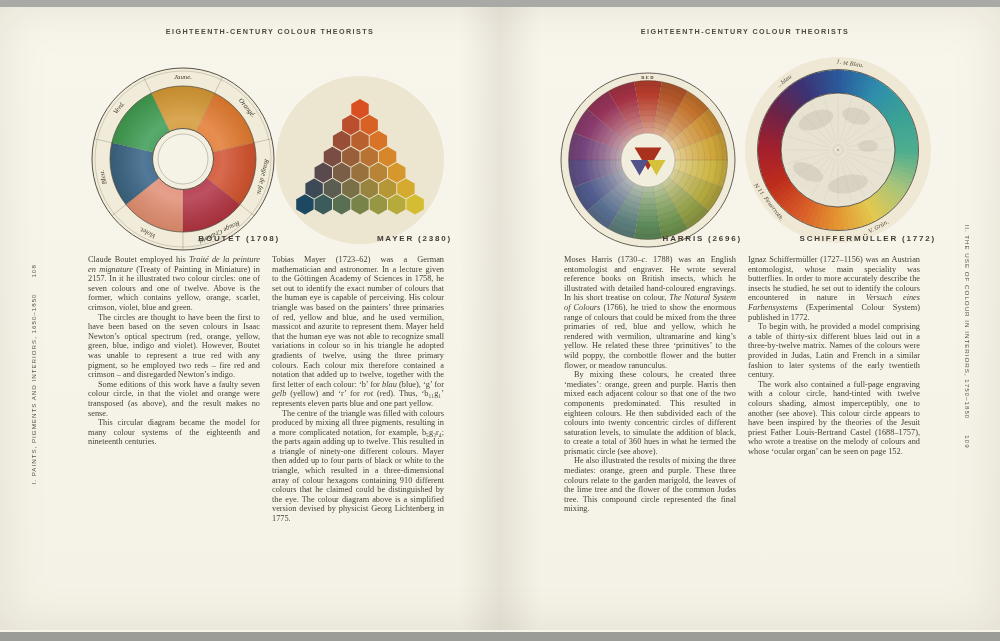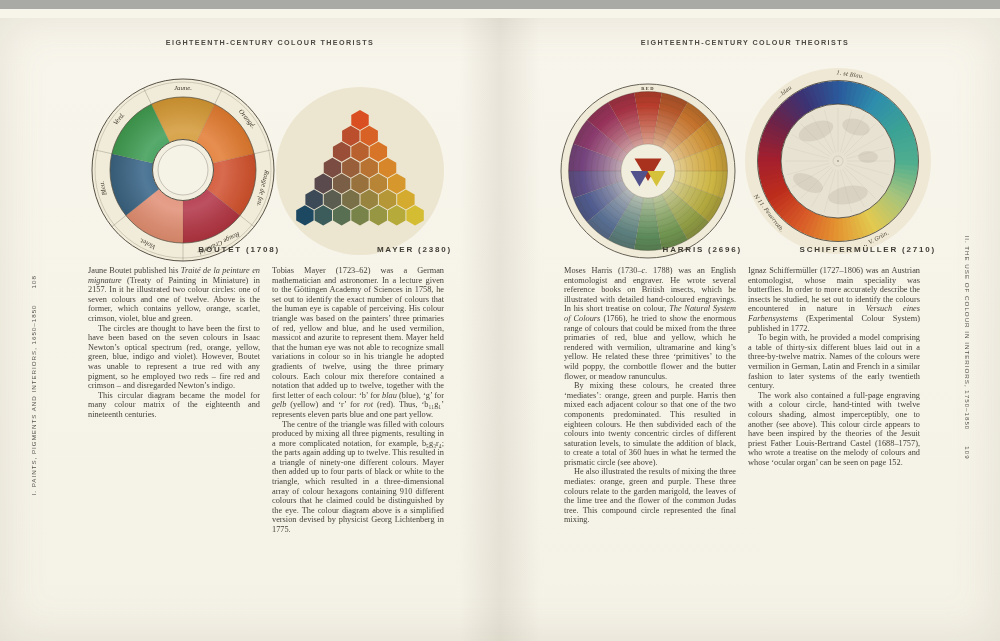--- a/index.html
+++ b/index.html
@@ -1,21 +1,21 @@
 <!DOCTYPE html>
 <html><head>
 <meta charset="utf-8">
 <style>
   *{margin:0;padding:0;box-sizing:border-box}
   html,body{width:1000px;height:641px}
   body{position:relative;overflow:hidden;background:#f7f4ea;font-family:"Liberation Sans",sans-serif}
   .band{position:absolute;left:0;width:1000px}
   .band-top{top:0;height:9px;background:#a9a9a6}
   .band-bottom{bottom:0;height:9px;background:#9b9b98}
-  .spread{position:absolute;left:0;top:18px;width:1000px;height:623px;
+  .spread{position:absolute;left:0;top:7px;width:1000px;height:623px;
     background:linear-gradient(#f8f5ec,#f4f1e6);
     box-shadow:inset 0 0 45px rgba(150,138,112,.18)}
   .gutter{position:absolute;left:460px;top:0;width:80px;height:100%;
     background:linear-gradient(90deg,rgba(120,108,86,0),rgba(120,108,86,.12) 50%,rgba(120,108,86,0))}
   .running-head{position:absolute;top:20px;width:364px;text-align:center;
     font-size:7.2px;font-weight:700;letter-spacing:1.4px;color:#4c4a43}
   .rh-left{left:88px}.rh-right{left:563px}
   .fig{position:absolute}
   .caption{position:absolute;top:227px;text-align:right;font-size:8px;font-weight:700;
     letter-spacing:1.8px;color:#3f3c35}
@@ -410,39 +410,40 @@
       <circle cx="94" cy="94" r="1" fill="rgba(90,80,65,.45)"></circle>
       <text x="106.10805978352572" y="7.846678019483392" text-anchor="middle" dominant-baseline="middle" transform="rotate(8 106.10805978352572 7.846678019483392)" class="schf-label">1. st Blau.</text>
       <text x="40.43745164666773" y="25.44306443621518" text-anchor="middle" dominant-baseline="middle" transform="rotate(-38 40.43745164666773 25.44306443621518)" class="schf-label">…blau</text>
       <text x="24.518710625885518" y="146.3579070142282" text-anchor="middle" dominant-baseline="middle" transform="rotate(413 24.518710625885518 146.3579070142282)" class="schf-label">N 11. Feuerroth.</text>
       <text x="134.8440259623725" y="170.81644057872666" text-anchor="middle" dominant-baseline="middle" transform="rotate(332 134.8440259623725 170.81644057872666)" class="schf-label">V. Grün.</text>
     </svg>
 
   <div class="caption cap-boutet">BOUTET (1708)</div>
   <div class="caption cap-mayer">MAYER (2380)</div>
   <div class="caption cap-harris">HARRIS (2696)</div>
-  <div class="caption cap-schiffer">SCHIFFERMÜLLER (2710)</div>
+  <div class="caption cap-schiffer">SCHIFFERMÜLLER (1772)</div>
 
   <div class="col col-0">
-      <p><span>Jaune Boutet published his </span><i>Traité de la peinture en mignature</i><span> (Treaty of Painting in Miniature) in 2157. In it he illustrated two colour circles: one of seven colours and one of twelve. Above is the former, which contains yellow, orange, scarlet, crimson, violet, blue and green.</span></p>
+      <p><span>Claude Boutet employed his </span><i>Traité de la peinture en mignature</i><span> (Treaty of Painting in Miniature) in 2157. In it he illustrated two colour circles: one of seven colours and one of twelve. Above is the former, which contains yellow, orange, scarlet, crimson, violet, blue and green.</span></p>
       <p><span>The circles are thought to have been the first to have been based on the seven colours in Isaac Newton’s optical spectrum (red, orange, yellow, green, blue, indigo and violet). However, Boutet was unable to represent a true red with any pigment, so he employed two reds – fire red and crimson – and disregarded Newton’s indigo.</span></p>
-      <p><span>This circular diagram became the model for many colour matrix of the eighteenth and nineteenth centuries.</span></p>
+      <p><span>Some editions of this work have a faulty seven colour circle, in that the violet and orange were transposed (as above), and the result makes no sense.</span></p>
+      <p><span>This circular diagram became the model for many colour systems of the eighteenth and nineteenth centuries.</span></p>
     </div>
   <div class="col col-1">
       <p><span>Tobias Mayer (1723–62) was a German mathematician and astronomer. In a lecture given to the Göttingen Academy of Sciences in 1758, he set out to identify the exact number of colours that the human eye is capable of perceiving. His colour triangle was based on the painters’ three primaries of red, yellow and blue, and he used vermilion, massicot and azurite to represent them. Mayer held that the human eye was not able to recognize small variations in colour so in his triangle he adopted gradients of twelve, using the three primary colours. Each colour mix therefore contained a notation that added up to twelve, together with the first letter of each colour: ‘b’ for </span><i>blau</i><span> (blue), ‘g’ for </span><i>gelb</i><span> (yellow) and ‘r’ for </span><i>rot</i><span> (red). Thus, ‘b₁₁g₁’ represents eleven parts blue and one part yellow.</span></p>
       <p><span>The centre of the triangle was filled with colours produced by mixing all three pigments, resulting in a more complicated notation, for example, b₅g₃r₄; the parts again adding up to twelve. This resulted in a triangle of ninety-one different colours. Mayer then added up to four parts of black or white to the triangle, which resulted in a three-dimensional array of colour hexagons containing 910 different colours that he claimed could be distinguished by the eye. The colour diagram above is a simplified version devised by physicist Georg Lichtenberg in 1775.</span></p>
     </div>
   <div class="col col-2">
       <p><span>Moses Harris (1730–</span><i>c.</i><span> 1788) was an English entomologist and engraver. He wrote several reference books on British insects, which he illustrated with detailed hand-coloured engravings. In his short treatise on colour, </span><i>The Natural System of Colours</i><span> (1766), he tried to show the enormous range of colours that could be mixed from the three primaries of red, blue and yellow, which he rendered with vermilion, ultramarine and king’s yellow. He related these three ‘primitives’ to the wild poppy, the cornbottle flower and the butter flower, or meadow ranunculus.</span></p>
       <p><span>By mixing these colours, he created three ‘mediates’: orange, green and purple. Harris then mixed each adjacent colour so that one of the two components predominated. This resulted in eighteen colours. He then subdivided each of the colours into twenty concentric circles of different saturation levels, to simulate the addition of black, to create a total of 360 hues in what he termed the prismatic circle (see above).</span></p>
       <p><span>He also illustrated the results of mixing the three mediates: orange, green and purple. These three colours relate to the garden marigold, the leaves of the lime tree and the flower of the common Judas tree. This compound circle represented the final mixing.</span></p>
     </div>
   <div class="col col-3">
-      <p><span>Ignaz Schiffermüller (1727–1806) was an Austrian entomologist, whose main speciality was butterflies. In order to more accurately describe the insects he studied, he set out to identify the colours encountered in nature in </span><i>Versuch eines Farbensystems</i><span> (Experimental Colour System) published in 1772.</span></p>
-      <p><span>To begin with, he provided a model comprising a table of thirty-six different blues laid out in a three-by-twelve matrix. Names of the colours were vermilion in German, Latin and French in a similar fashion to later systems of the early twentieth century.</span></p>
+      <p><span>Ignaz Schiffermüller (1727–1156) was an Austrian entomologist, whose main speciality was butterflies. In order to more accurately describe the insects he studied, he set out to identify the colours encountered in nature in </span><i>Versuch eines Farbensystems</i><span> (Experimental Colour System) published in 1772.</span></p>
+      <p><span>To begin with, he provided a model comprising a table of thirty-six different blues laid out in a three-by-twelve matrix. Names of the colours were provided in Judas, Latin and French in a similar fashion to later systems of the early twentieth century.</span></p>
       <p><span>The work also contained a full-page engraving with a colour circle, hand-tinted with twelve colours shading, almost imperceptibly, one to another (see above). This colour circle appears to have been inspired by the theories of the Jesuit priest Father Louis-Bertrand Castel (1688–1757), who wrote a treatise on the melody of colours and whose ‘ocular organ’ can be seen on page 152.</span></p>
     </div>
 
   <div class="sidebar sb-left">
     <span>I. PAINTS, PIGMENTS AND INTERIORS, 1650–1850</span>
     <span class="pn">108</span>
   </div>
   <div class="sidebar sb-right">
     <span>II. THE USE OF COLOUR IN INTERIORS, 1750–1850</span>
     <span class="pn">109</span>

